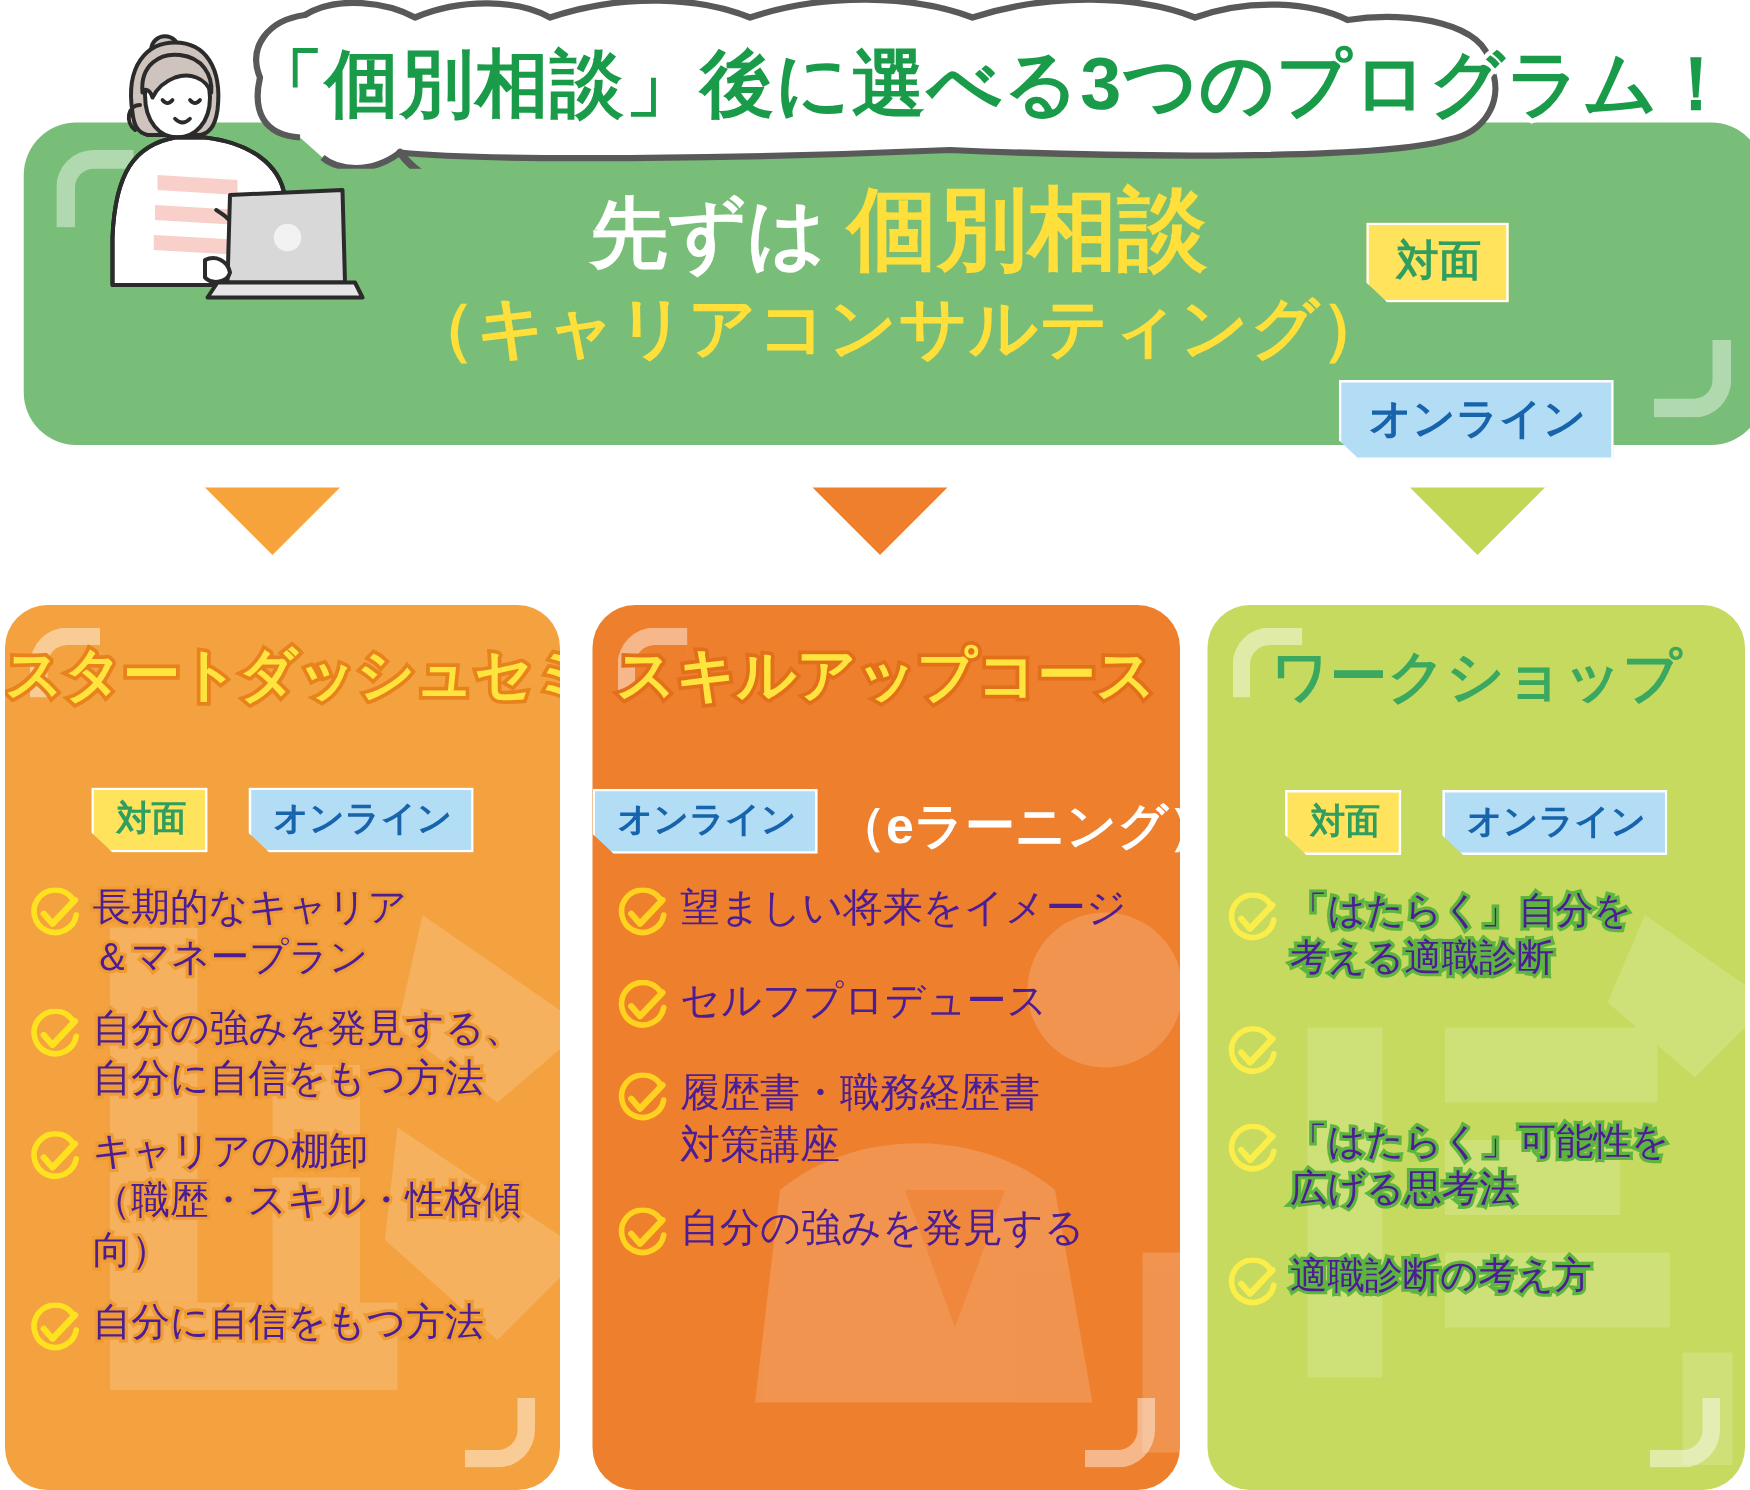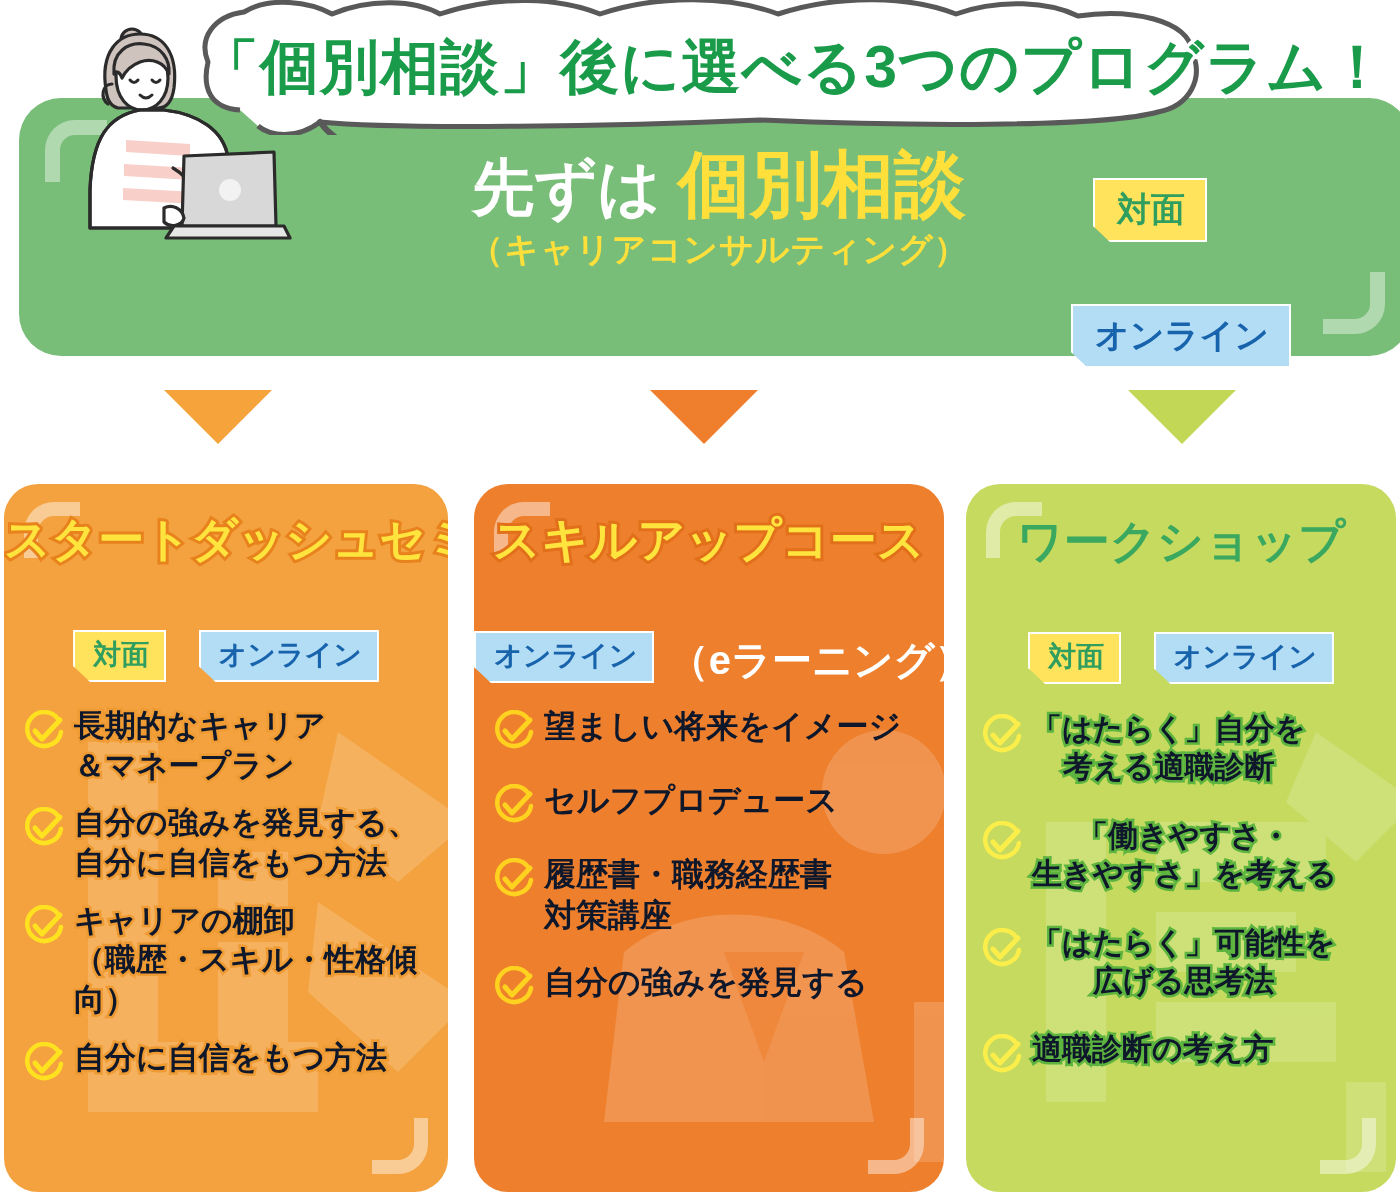--- a/index.html
+++ b/index.html
@@ -78,21 +78,21 @@
   .hero-line1 {
     font-size: 62px;
     font-weight: bold;
     line-height: 1.12;
     color: #ffffff;
     white-space: nowrap;
   }
   .hero-line1 .accent { color: #ffe03a; font-size: 72px; }
   .hero-line2 {
     margin-top: 2px;
-    font-size: 34px;
+    font-size: 54px;
     font-weight: bold;
     color: #ffe03a;
     letter-spacing: 1px;
     white-space: nowrap;
   }
 
   
   .illus { position: absolute; left: 78px; top: 18px; width: 215px; height: 250px; z-index: 7; }
 
   
@@ -220,28 +220,28 @@
     margin-bottom: 18px;
   }
   .check-icon {
     flex: 0 0 auto;
     width: 44px; height: 44px;
     margin-top: 4px;
   }
   .item-text {
     margin-left: 8px;
     font-size: 31px;
-    font-weight: bold;
+    font-weight: normal;
     line-height: 1.28;
-    color: #0f172a;
+    color: #4c1d95;
     white-space: pre-line;
   }
   .c1 .item-text { -webkit-text-stroke: 5px #ef9b33; paint-order: stroke fill; }
   .c2 .item-text { -webkit-text-stroke: 0px #ee7f2d; }
-  .c3 .item-text { -webkit-text-stroke: 5px #5db53f; paint-order: stroke fill; text-align: center; }
+  .c3 .item-text { -webkit-text-stroke: 5px #5db53f; paint-order: stroke fill; }
 
   .c1 .item-list { margin-top: 24px; }
   .c2 .item-list { margin-top: 18px; }
   .c2 .item { margin-bottom: 26px; }
   .c3 .item { margin-bottom: 30px; }
   .c3 .item-list { margin-top: 26px; padding-left: 14px; }
   .c3 .item-text { font-size: 30px; }
   .c2 .item-text { font-size: 32px; }
 </style>
 </head>
@@ -459,22 +459,20 @@
             <path d="M13 21 l7 8 l18 -19" fill="none" stroke="#fbee4a" stroke-width="5" stroke-linecap="round" stroke-linejoin="round"></path>
           </svg>
           <div class="item-text">「はたらく」自分を
 考える適職診断</div>
         </li>
         <li class="item">
           <svg class="check-icon" viewBox="0 0 44 44">
             <path d="M36 9 A17 17 0 1 0 39 22" fill="none" stroke="#fbee4a" stroke-width="4.5" stroke-linecap="round"></path>
             <path d="M13 21 l7 8 l18 -19" fill="none" stroke="#fbee4a" stroke-width="5" stroke-linecap="round" stroke-linejoin="round"></path>
           </svg>
-          <div class="item-text">「働きやすさ・
-生きやすさ」を考える</div>
         </li>
         <li class="item">
           <svg class="check-icon" viewBox="0 0 44 44">
             <path d="M36 9 A17 17 0 1 0 39 22" fill="none" stroke="#fbee4a" stroke-width="4.5" stroke-linecap="round"></path>
             <path d="M13 21 l7 8 l18 -19" fill="none" stroke="#fbee4a" stroke-width="5" stroke-linecap="round" stroke-linejoin="round"></path>
           </svg>
           <div class="item-text">「はたらく」可能性を
 広げる思考法</div>
         </li>
         <li class="item">

